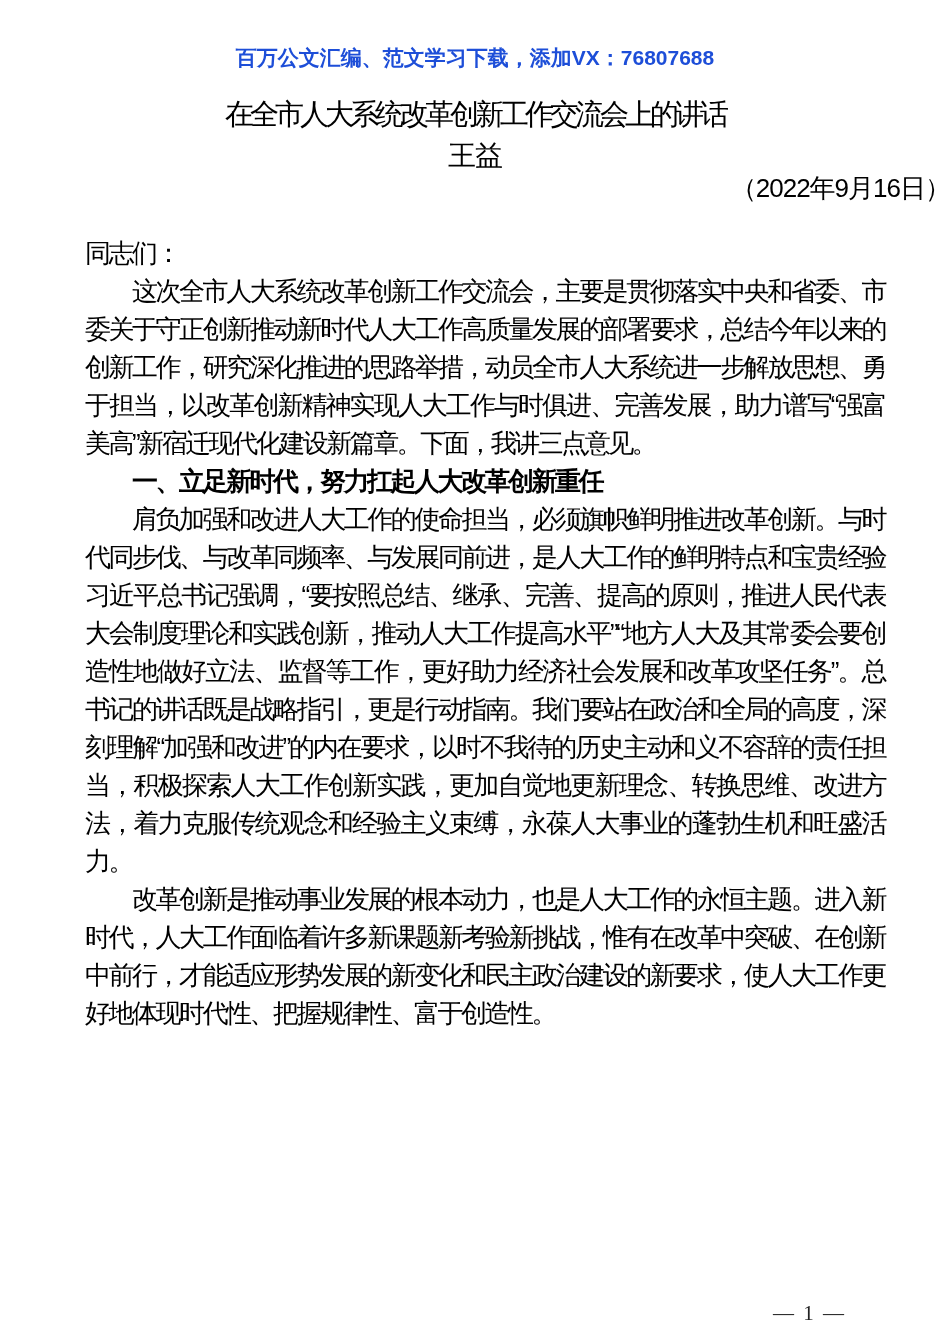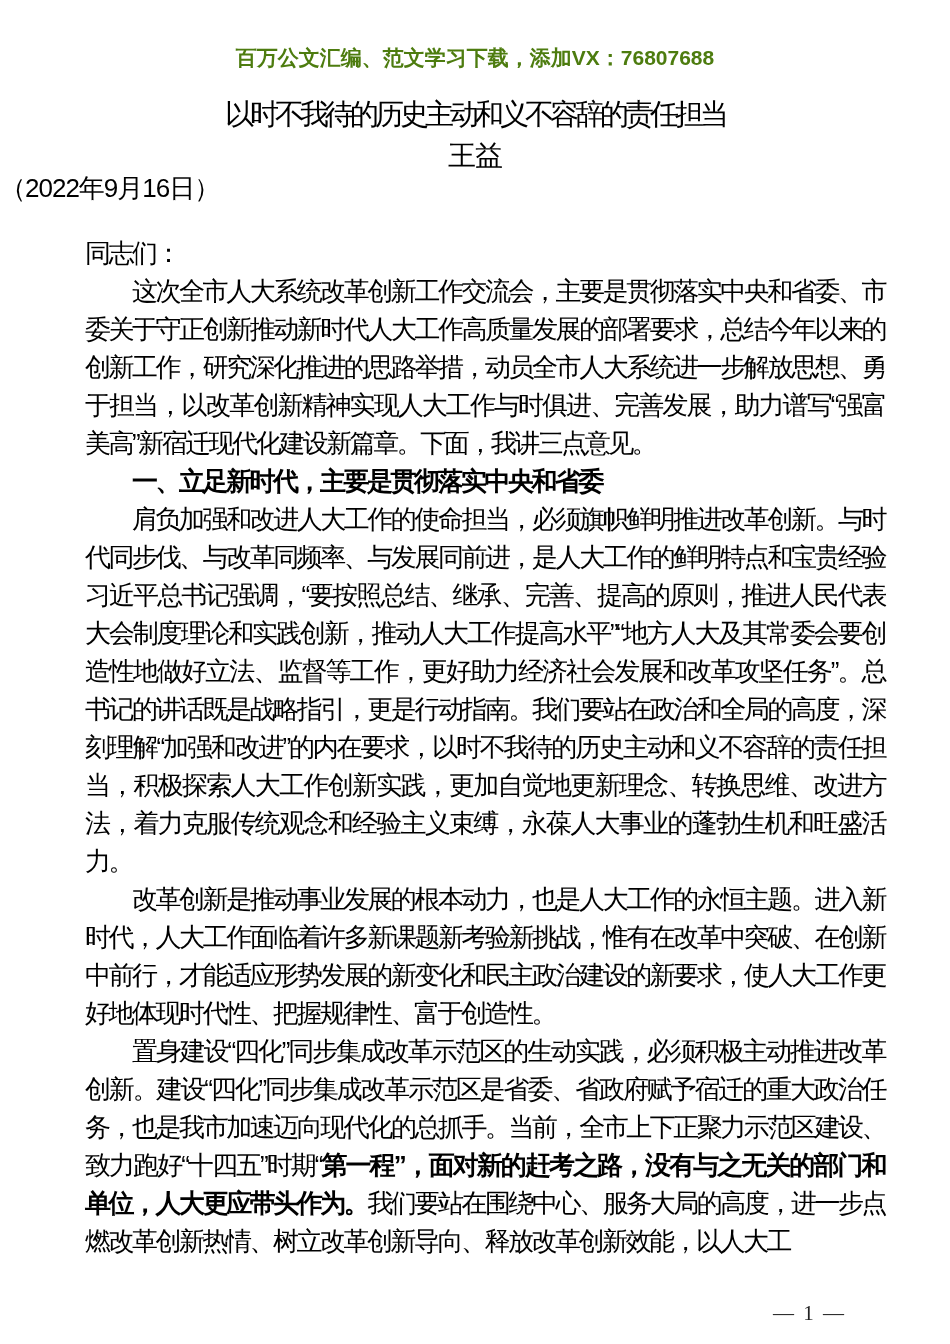--- a/index.html
+++ b/index.html
@@ -17,21 +17,21 @@
     overflow: hidden;
   }
   .notice {
     position: absolute;
     top: 45px;
     left: 0;
     width: 100%;
     text-align: center;
     font-size: 21px;
     line-height: 26px;
-    color: #4d7c0f;
+    color: #1d4ed8;
     letter-spacing: 0px;
     font-weight: bold;
   }
   .doc-title {
     position: absolute;
     top: 96px;
     left: 0;
     width: 100%;
     margin: 0;
     text-align: center;
@@ -48,21 +48,21 @@
     text-align: center;
     font-size: 28px;
     line-height: 30px;
     letter-spacing: -1px;
   }
   .doc-date {
     position: absolute;
     top: 170px;
     left: 0;
     width: 100%;
-    text-align: left;
+    text-align: right;
     font-size: 26px;
     line-height: 36px;
     letter-spacing: -1px;
   }
   .body-text {
     position: absolute;
     top: 234px;
     left: 85px;
     width: 800px;
     font-size: 26px;
@@ -92,37 +92,36 @@
     color: #222222;
   }
 </style>
 </head>
 <body>
 
 <div class="page">
 
   <div class="notice">百万公文汇编、范文学习下载，添加VX：76807688</div>
 
-  <h1 class="doc-title">以时不我待的历史主动和义不容辞的责任担当</h1>
+  <h1 class="doc-title">在全市人大系统改革创新工作交流会上的讲话</h1>
 
   <div class="author">王益</div>
 
   <div class="doc-date">（2022年9月16日）</div>
 
   <div class="body-text">
 
     <p class="no-indent">同志们：</p>
 
     <p>这次全市人大系统改革创新工作交流会，主要是贯彻落实中央和省委、市委关于守正创新推动新时代人大工作高质量发展的部署要求，总结今年以来的创新工作，研究深化推进的思路举措，动员全市人大系统进一步解放思想、勇于担当，以改革创新精神实现人大工作与时俱进、完善发展，助力谱写“强富美高”新宿迁现代化建设新篇章。下面，我讲三点意见。</p>
 
-    <p class="bold">一、立足新时代，主要是贯彻落实中央和省委</p>
+    <p class="bold">一、立足新时代，努力扛起人大改革创新重任</p>
 
     <p>肩负加强和改进人大工作的使命担当，必须旗帜鲜明推进改革创新。与时代同步伐、与改革同频率、与发展同前进，是人大工作的鲜明特点和宝贵经验习近平总书记强调，“要按照总结、继承、完善、提高的原则，推进人民代表大会制度理论和实践创新，推动人大工作提高水平”“地方人大及其常委会要创造性地做好立法、监督等工作，更好助力经济社会发展和改革攻坚任务”。总书记的讲话既是战略指引，更是行动指南。我们要站在政治和全局的高度，深刻理解“加强和改进”的内在要求，以时不我待的历史主动和义不容辞的责任担当，积极探索人大工作创新实践，更加自觉地更新理念、转换思维、改进方法，着力克服传统观念和经验主义束缚，永葆人大事业的蓬勃生机和旺盛活力。</p>
 
     <p>改革创新是推动事业发展的根本动力，也是人大工作的永恒主题。进入新时代，人大工作面临着许多新课题新考验新挑战，惟有在改革中突破、在创新中前行，才能适应形势发展的新变化和民主政治建设的新要求，使人大工作更好地体现时代性、把握规律性、富于创造性。</p>
 
-    <p><span>置身建设“四化”同步集成改革示范区的生动实践，必须积极主动推进改革创新。建设“四化”同步集成改革示范区是省委、省政府赋予宿迁的重大政治任务，也是我市加速迈向现代化的总抓手。当前，全市上下正聚力示范区建设、致力跑好“十四五”时期“</span><span class="bold">第一程”，面对新的赶考之路，没有与之无关的部门和单位，人大更应带头作为。</span><span>我们要站在围绕中心、服务大局的高度，进一步点燃改革创新热情、树立改革创新导向、释放改革创新效能，以人大工</span></p>
 
   </div>
 
   <div class="page-num">— 1 —</div>
 
 </div>
 
 </body></html>

